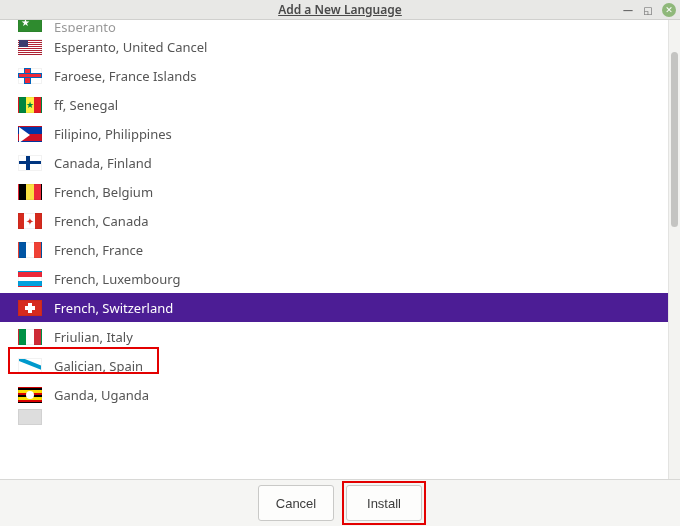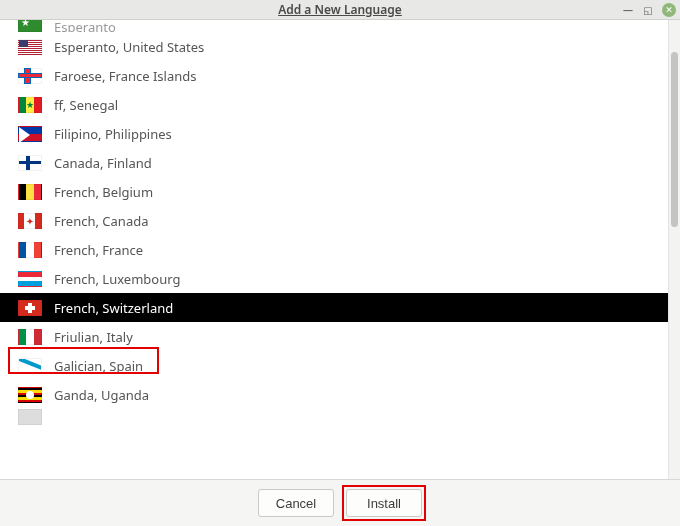--- a/index.html
+++ b/index.html
@@ -35,21 +35,21 @@
   }
   .row {
     height: 29px; display: flex; align-items: center; padding-left: 18px;
     color: #555; font-size: 13px; cursor: pointer;
   }
   .row.partial { height: 12px; align-items: flex-end; padding-bottom: 0; }
   .row.cutoff  { height: 20px; align-items: flex-start; }
   .row .flag { width: 24px; height: 16px; flex-shrink: 0; margin-right: 12px; border: 1px solid rgba(0,0,0,.05); }
   .row .label { white-space: nowrap; }
   .row.selected {
-    background: #000000; color: #ffffff;
+    background: #4c1d95; color: #ffffff;
   }
   .highlight-box {
     position: absolute; border: 2px solid #e30000; pointer-events: none;
   }
 
   
   .flag-esperanto { background: #2e8b2e; position: relative; }
   .flag-esperanto::after { content: "★"; position: absolute; left: 2px; top: -2px; color: #fff; font-size: 10px; }
   .flag-us { background: linear-gradient(#b22234 0 7%, #fff 7% 14%, #b22234 14% 21%, #fff 21% 28%, #b22234 28% 35%, #fff 35% 42%, #b22234 42% 49%, #fff 49% 56%, #b22234 56% 63%, #fff 63% 70%, #b22234 70% 77%, #fff 77% 84%, #b22234 84% 91%, #fff 91% 100%); position: relative; }
   .flag-us::after { content: ""; position: absolute; left: 0; top: 0; width: 40%; height: 55%; background: #3c3b6e; }
@@ -95,21 +95,21 @@
   .scroll-thumb {
     position: absolute; left: 2px; right: 2px; top: 7%; height: 38%;
     background: #c4c4c2; border-radius: 4px;
   }
 
   .button-bar {
     height: 46px; flex-shrink: 0; display: flex; align-items: center; justify-content: center; gap: 12px;
     background: #f5f5f3;
   }
   .btn {
-    min-width: 76px; height: 28px; padding: 0 16px;
+    min-width: 76px; height: 36px; padding: 0 16px;
     background: #fdfdfc; border: 1px solid #c9c9c7; border-radius: 3px;
     font-size: 13px; color: #3c3c3c; display: inline-flex; align-items: center; justify-content: center;
     cursor: pointer;
   }
 </style>
 </head>
 <body>
 
 <div class="window">
 
@@ -123,21 +123,21 @@
   </div>
 
   <div class="list-area">
     <div class="list-inner" id="list-inner">
         <div class="row partial" style="overflow: hidden;">
           <span class="flag flag-esperanto"></span>
           <span class="label" style="transform: translateY(4px); opacity: 0.6; margin-top: 11px;">Esperanto</span>
         </div>
         <div class="row">
           <span class="flag flag-us"></span>
-          <span class="label">Esperanto, United States</span>
+          <span class="label">Esperanto, United Cancel</span>
         </div>
         <div class="row">
           <span class="flag flag-fo"></span>
           <span class="label">Faroese, France Islands</span>
         </div>
         <div class="row">
           <span class="flag flag-sn"></span>
           <span class="label">ff, Senegal</span>
         </div>
         <div class="row">

